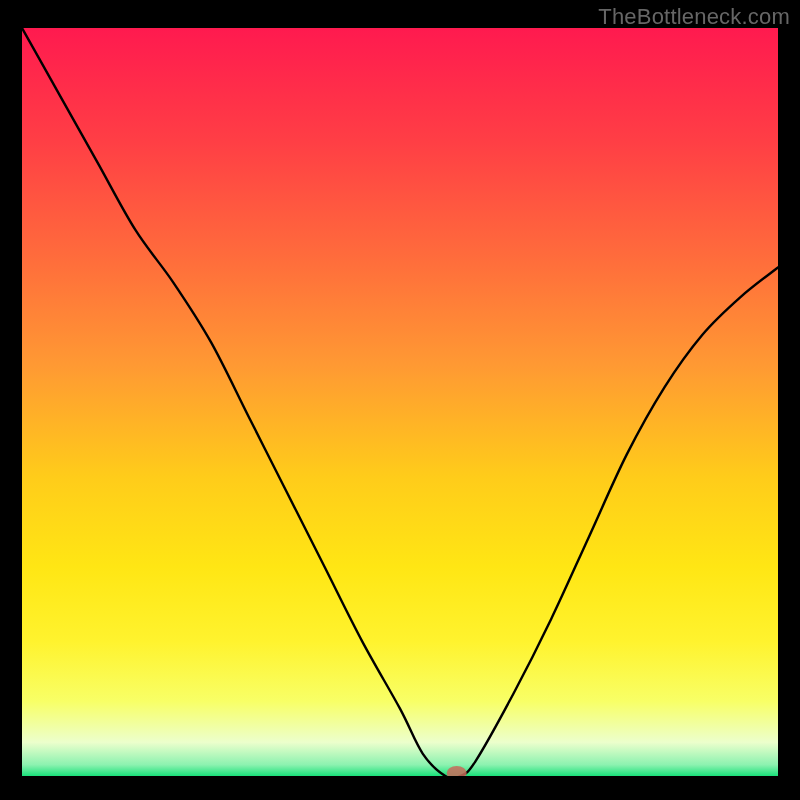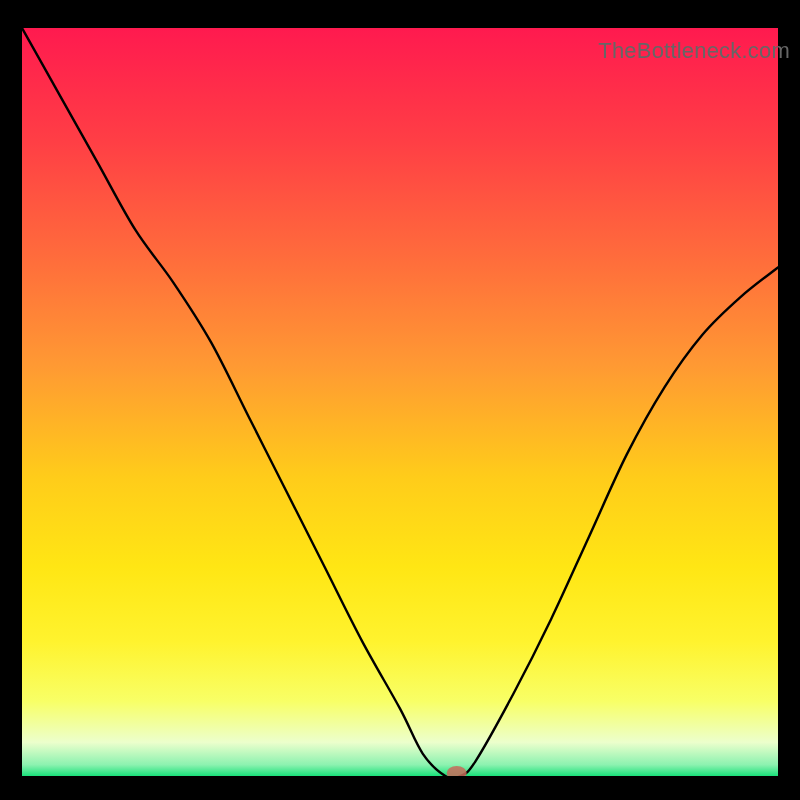--- a/index.html
+++ b/index.html
@@ -19,21 +19,20 @@
   }
   .watermark {
     position: absolute;
     top: 4px;
     right: 10px;
     color: #666;
     font-size: 22px;
     font-weight: 500;
     letter-spacing: 0.2px;
     z-index: 10;
-    margin-top: 34px;
   }
   .plot-container {
     position: absolute;
     left: 22px;
     top: 28px;
     width: 756px;
     height: 748px;
   }
   svg { display: block; }
   .marker {

